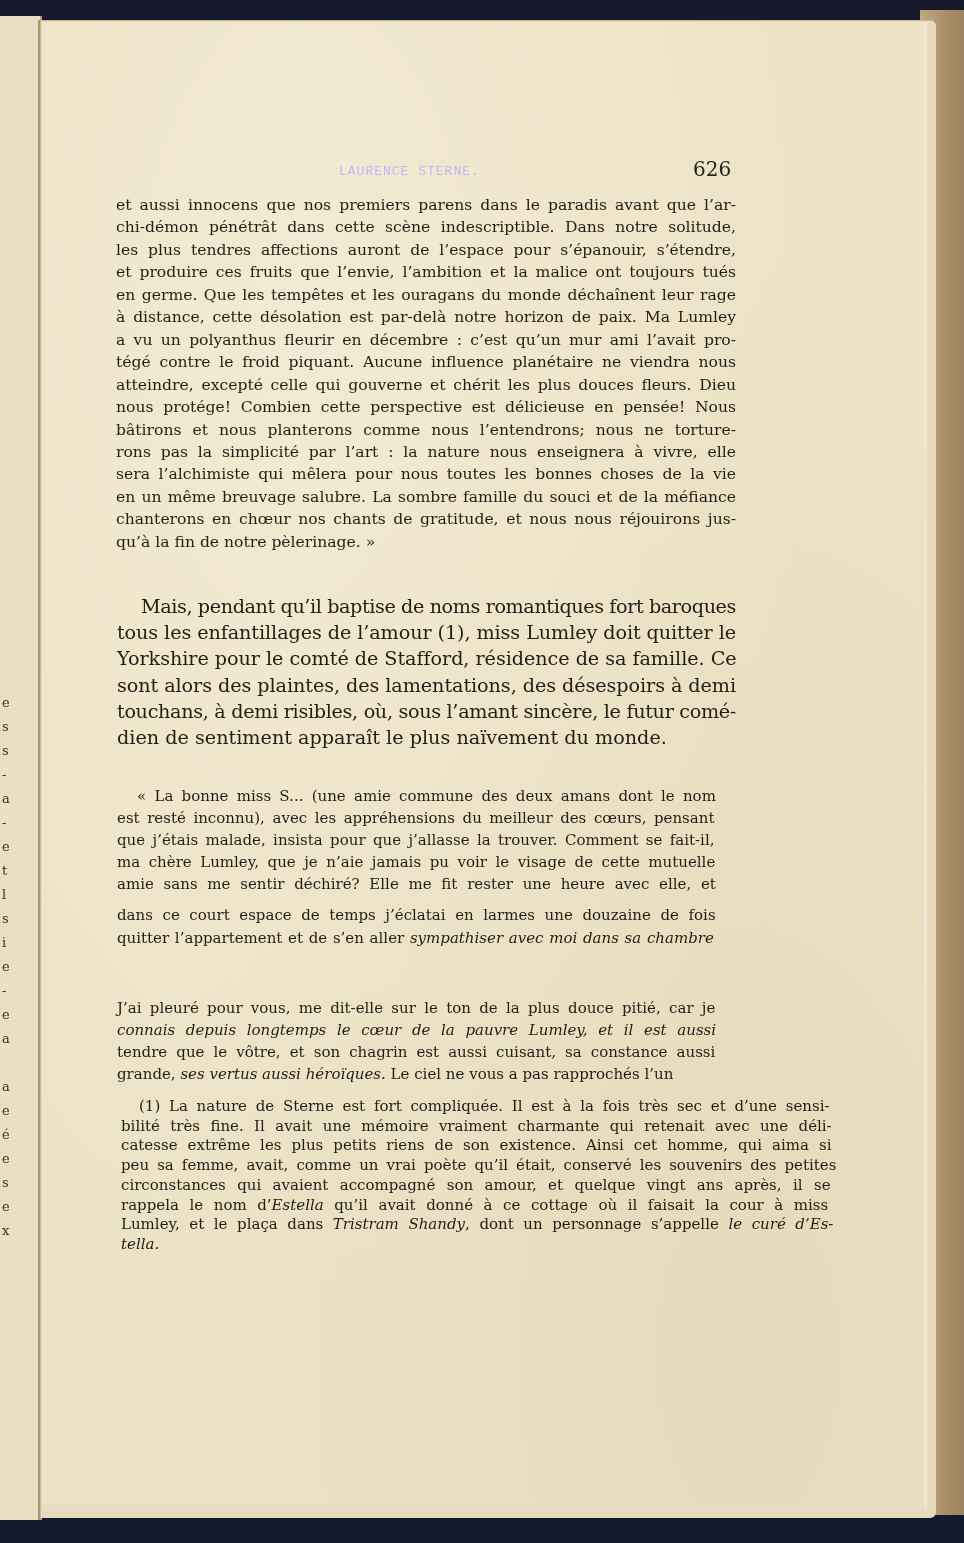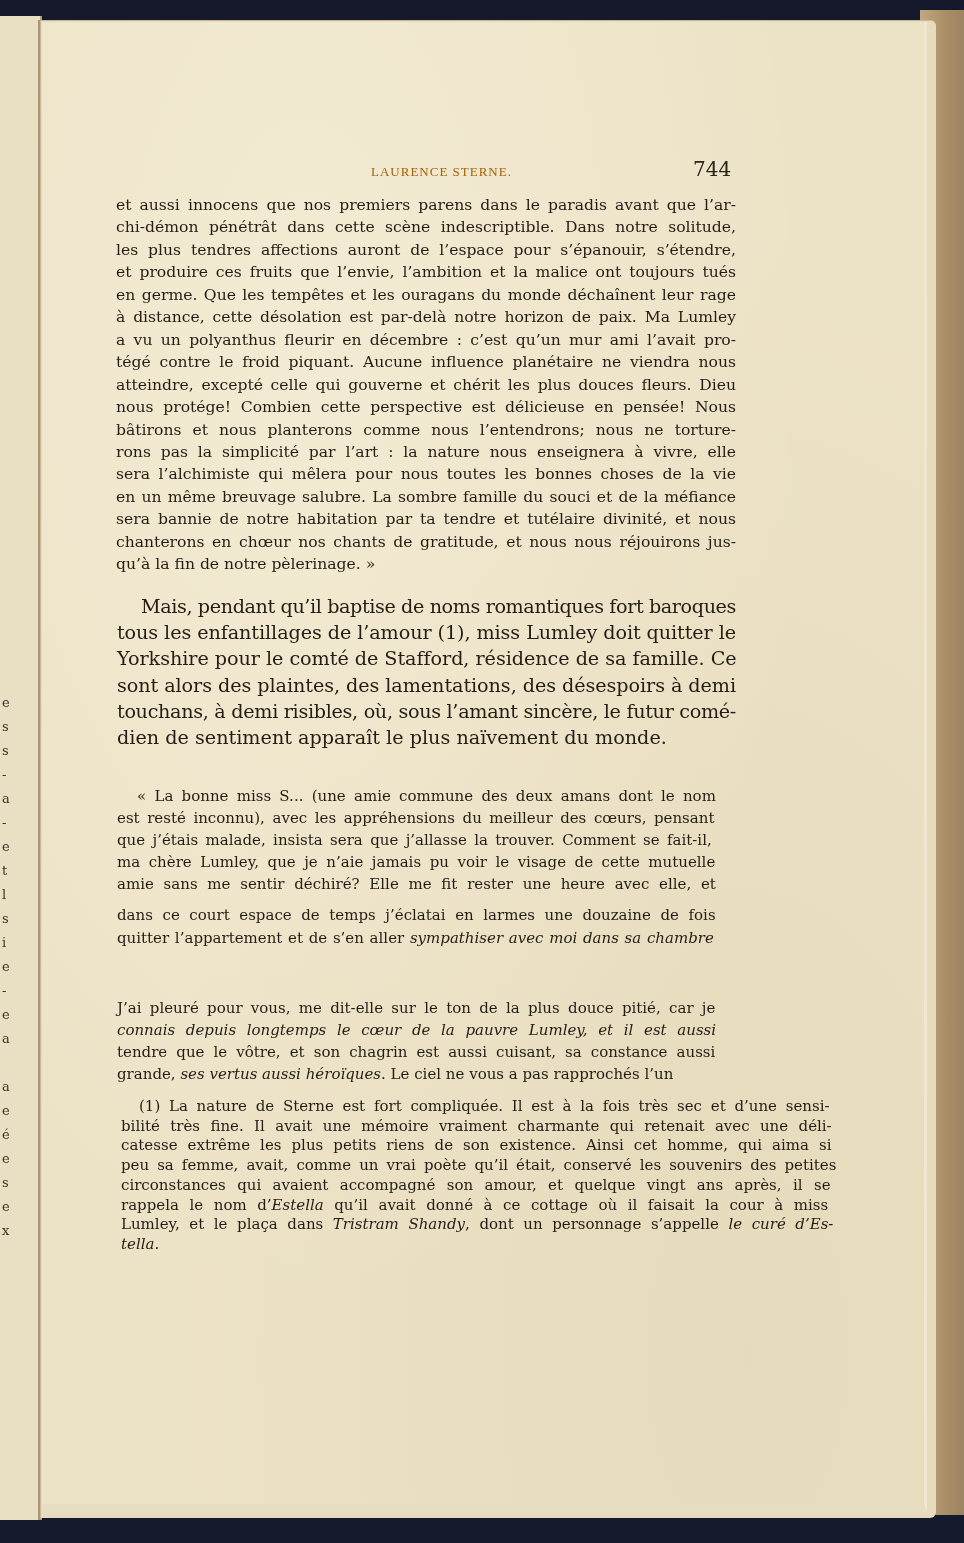--- a/index.html
+++ b/index.html
@@ -42,23 +42,22 @@
 
     .margin-letters {
       position:absolute; left:2px; top:675px; width:20px;
       font-family: "DejaVu Serif", serif; font-size: 13px; color:#3a3124;
       line-height: 24px;
     }
     .margin-letters span { display:block; }
 
     .running-head {
       position:absolute; left:339px; top:164px;
-      font-size: 13px; letter-spacing: 1px; color:#a16207;
-      font-family: Liberation Serif, serif;
-      margin-left: 32px;
+      font-size: 13px; letter-spacing: 1px; color:#c4b5fd;
+      font-family: Liberation Mono, monospace;
     }
     .folio {
       position:absolute; left:693px; top:157px;
       font-size: 20px; color:#2a2318;
       font-family: "DejaVu Serif", serif;
     }
 
     .text-block {
       position:absolute; left:116px; width:620px;
       color:#231d14;
@@ -105,21 +104,21 @@
         <span>e</span>
         <span>x</span>
       </div>
   </div>
   <div class="gutter-line"></div>
   <div class="page-stack"></div>
   <div class="page"></div>
   <div class="dark-bottom"></div>
 
   <div class="running-head">LAURENCE STERNE.</div>
-  <div class="folio">744</div>
+  <div class="folio">626</div>
 
   <div class="text-block quote1" id="quote1">
       <div class="line-wrap">
         <span style="white-space: nowrap; word-spacing: 3.07682px;">et aussi innocens que nos premiers parens dans le paradis avant que l’ar-</span>
       </div>
       <div class="line-wrap">
         <span style="white-space: nowrap; word-spacing: 5.49414px;">chi-démon pénétrât dans cette scène indescriptible. Dans notre solitude,</span>
       </div>
       <div class="line-wrap">
         <span style="white-space: nowrap; word-spacing: 4.88368px;">les plus tendres affections auront de l’espace pour s’épanouir, s’étendre,</span>
@@ -149,23 +148,20 @@
         <span style="white-space: nowrap; word-spacing: 6.10069px;">bâtirons et nous planterons comme nous l’entendrons; nous ne torture-</span>
       </div>
       <div class="line-wrap">
         <span style="white-space: nowrap; word-spacing: 4.89543px;">rons pas la simplicité par l’art : la nature nous enseignera à vivre, elle</span>
       </div>
       <div class="line-wrap">
         <span style="white-space: nowrap; word-spacing: 3.57552px;">sera l’alchimiste qui mêlera pour nous toutes les bonnes choses de la vie</span>
       </div>
       <div class="line-wrap">
         <span style="white-space: nowrap; word-spacing: 1.21274px;">en un même breuvage salubre. La sombre famille du souci et de la méfiance</span>
-      </div>
-      <div class="line-wrap">
-        <span style="white-space: nowrap; word-spacing: 2.98568px;">sera bannie de notre habitation par ta tendre et tutélaire divinité, et nous</span>
       </div>
       <div class="line-wrap">
         <span style="white-space: nowrap; word-spacing: 2.64489px;">chanterons en chœur nos chants de gratitude, et nous nous réjouirons jus-</span>
       </div>
       <div class="line-wrap">
         <span style="white-space: nowrap;">qu’à la fin de notre pèlerinage. »</span>
       </div>
     </div>
   <div class="text-block para2" id="para2">
       <div class="line-wrap" style="padding-left: 24px;">
@@ -188,21 +184,21 @@
       </div>
     </div>
   <div class="text-block quote2" id="quote2">
       <div class="line-wrap" style="padding-left: 20px;">
         <span style="white-space: nowrap; word-spacing: 3.49159px;">« La bonne miss S... (une amie commune des deux amans dont le nom</span>
       </div>
       <div class="line-wrap">
         <span style="white-space: nowrap; word-spacing: 2.80469px;">est resté inconnu), avec les appréhensions du meilleur des cœurs, pensant</span>
       </div>
       <div class="line-wrap">
-        <span style="white-space: nowrap; word-spacing: 2.58665px;">que j’étais malade, insista sera que j’allasse la trouver. Comment se fait-il,</span>
+        <span style="white-space: nowrap; word-spacing: 2.58665px;">que j’étais malade, insista pour que j’allasse la trouver. Comment se fait-il,</span>
       </div>
       <div class="line-wrap">
         <span style="white-space: nowrap; word-spacing: 3.76683px;">ma chère Lumley, que je n’aie jamais pu voir le visage de cette mutuelle</span>
       </div>
       <div class="line-wrap">
         <span style="white-space: nowrap; word-spacing: 4.97957px;">amie sans me sentir déchiré? Elle me fit rester une heure avec elle, et</span>
       </div>
       <div class="line-wrap">
         <span style="white-space: nowrap; word-spacing: 4.82682px; margin-top: 9px;">dans ce court espace de temps j’éclatai en larmes une douzaine de fois</span>
       </div>

